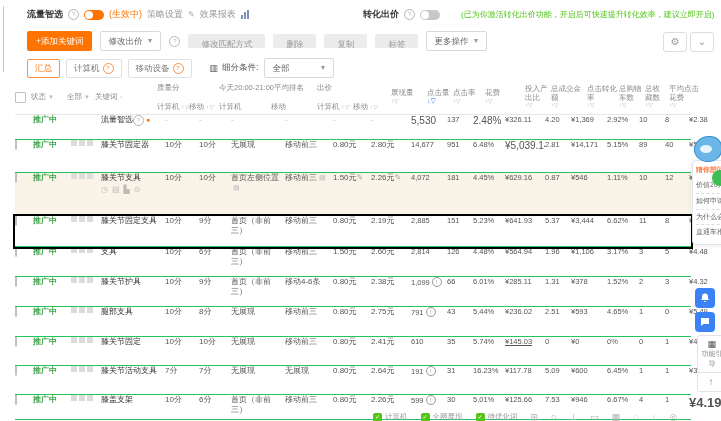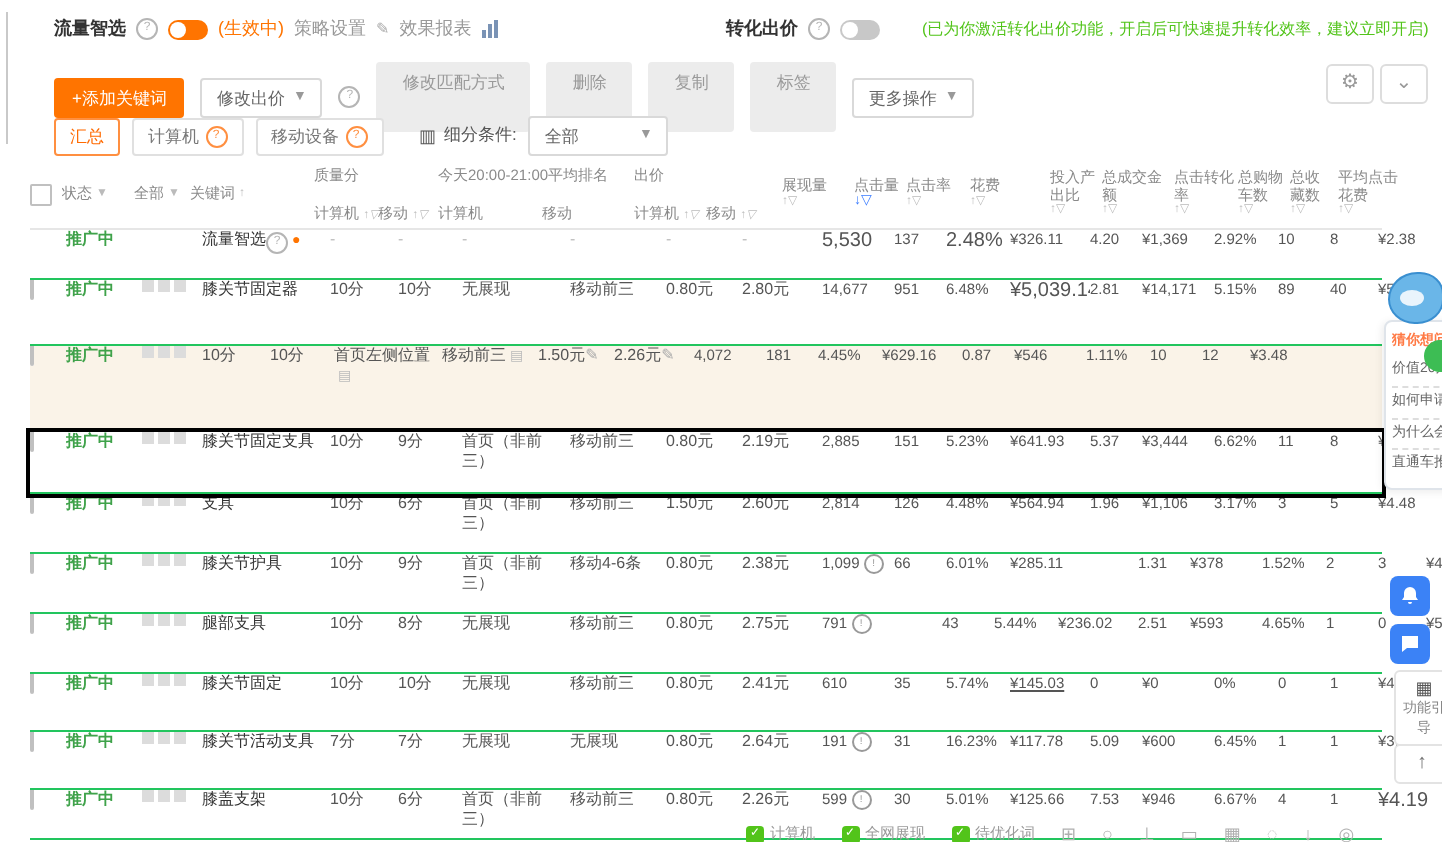--- a/index.html
+++ b/index.html
@@ -26,21 +26,21 @@
   .convbar{position:absolute;left:363px;top:8px;display:flex;align-items:center;gap:5px;font-size:9px;}
   .green-t{color:#52c41a;font-size:8px;margin-left:16px;}
 
   
   .toolbar{position:absolute;left:27px;top:31px;display:flex;align-items:center;gap:8px;}
   .btn-primary{background:#ff7400;color:#fff;font-size:8.5px;height:20px;line-height:20px;
                padding:0 9px;border-radius:2px;cursor:pointer;}
   .selbox{border:1px solid #d9d9d9;background:#fff;border-radius:2px;height:18px;line-height:18px;
           padding:0 7px;font-size:8.5px;color:#666;display:inline-flex;align-items:center;gap:4px;}
   .chev{color:#999;font-size:7px;}
-  .btn-gray{background:#ececec;color:#9a9a9a;font-size:8.5px;height:35px;line-height:20px;
+  .btn-gray{background:#ececec;color:#9a9a9a;font-size:8.5px;height:14px;line-height:20px;
             padding:0 13px;border-radius:2px;}
   .corner-btn{position:absolute;top:32px;width:22px;height:18px;border:1px solid #ddd;border-radius:3px;
               background:#fff;color:#999;font-size:10px;text-align:center;line-height:17px;}
 
   
   .tabsrow{position:absolute;left:27px;top:58px;display:flex;align-items:center;gap:6px;font-size:8.5px;}
   .tab{border:1px solid #e0e0e0;background:#fff;border-radius:2px;height:17px;line-height:16px;
        padding:0 7px;color:#777;display:inline-flex;align-items:center;gap:3px;}
   .tab.active{border-color:#ff8f40;color:#ff6a00;}
   .filter-label{margin-left:12px;color:#555;display:inline-flex;align-items:center;gap:4px;}
@@ -300,20 +300,26 @@
         <div class="row hl" style="height: 42px;">
           <div class="cell" style="flex: 0 0 16px;"><span class="ckbx"></span></div>
           <div class="cell" style="flex: 0 0 36px;"><span class="status-t">推广中</span></div>
           <div class="cell" style="flex: 0 0 28px;">
             <span class="dots3">
               <i></i>
               <i></i>
               <i></i>
             </span>
           </div>
+          <div class="cell" style="flex: 0 0 62px;"><span class="kw">膝关节支具</span><div class="toolsrow">
+              <span>◷</span>
+              <span>▤</span>
+              <span>▙</span>
+              <span>⊖</span>
+            </div></div>
           <div class="cell" style="flex: 0 0 32px;"><span>10分</span></div>
           <div class="cell" style="flex: 0 0 30px;"><span>10分</span></div>
           <div class="cell" style="flex: 0 0 52px;"><span>首页左侧位置</span><span class="mini-ic">▤</span></div>
           <div class="cell" style="flex: 0 0 46px;"><span>移动前三</span><span class="mini-ic">▤</span></div>
           <div class="cell" style="flex: 0 0 36px;"><span>1.50元</span><span class="pencil">✎</span></div>
           <div class="cell" style="flex: 0 0 38px;"><span>2.26元</span><span class="pencil">✎</span></div>
           <div class="cell" style="flex: 0 0 34px; font-size: 7.5px;"><span>4,072</span></div>
           <div class="cell" style="flex: 0 0 24px; font-size: 7.5px;"><span>181</span></div>
           <div class="cell" style="flex: 0 0 30px; font-size: 7.5px;"><span>4.45%</span></div>
           <div class="cell" style="flex: 0 0 38px; font-size: 7.5px;"><span>¥629.16</span></div>
@@ -394,21 +400,21 @@
           <div class="cell" style="flex: 0 0 32px;"><span>10分</span></div>
           <div class="cell" style="flex: 0 0 30px;"><span>9分</span></div>
           <div class="cell" style="flex: 0 0 52px;"><span>首页（非前三）</span></div>
           <div class="cell" style="flex: 0 0 46px;"><span>移动4-6条</span></div>
           <div class="cell" style="flex: 0 0 36px;"><span>0.80元</span></div>
           <div class="cell" style="flex: 0 0 38px;"><span>2.38元</span></div>
           <div class="cell" style="flex: 0 0 34px; font-size: 7.5px;"><span>1,099</span><span class="imp-ic">!</span></div>
           <div class="cell" style="flex: 0 0 24px; font-size: 7.5px;"><span>66</span></div>
           <div class="cell" style="flex: 0 0 30px; font-size: 7.5px;"><span>6.01%</span></div>
           <div class="cell" style="flex: 0 0 38px; font-size: 7.5px;"><span>¥285.11</span></div>
-          <div class="cell" style="flex: 0 0 24px; font-size: 7.5px; margin-left: 24px;"><span>1.31</span></div>
+          <div class="cell" style="flex: 0 0 24px; font-size: 7.5px;"><span>1.31</span></div>
           <div class="cell" style="flex: 0 0 34px; font-size: 7.5px;"><span>¥378</span></div>
           <div class="cell" style="flex: 0 0 30px; font-size: 7.5px;"><span>1.52%</span></div>
           <div class="cell" style="flex: 0 0 24px; font-size: 7.5px;"><span>2</span></div>
           <div class="cell" style="flex: 0 0 22px; font-size: 7.5px;"><span>3</span></div>
           <div class="cell" style="flex: 0 0 30px; font-size: 7.5px;"><span>¥4.32</span></div>
         </div>
         <div class="row" style="height: 29px;">
           <div class="cell" style="flex: 0 0 16px;"><span class="ckbx"></span></div>
           <div class="cell" style="flex: 0 0 36px;"><span class="status-t">推广中</span></div>
           <div class="cell" style="flex: 0 0 28px;">
@@ -419,21 +425,21 @@
             </span>
           </div>
           <div class="cell" style="flex: 0 0 62px;"><span class="kw">腿部支具</span></div>
           <div class="cell" style="flex: 0 0 32px;"><span>10分</span></div>
           <div class="cell" style="flex: 0 0 30px;"><span>8分</span></div>
           <div class="cell" style="flex: 0 0 52px;"><span>无展现</span></div>
           <div class="cell" style="flex: 0 0 46px;"><span>移动前三</span></div>
           <div class="cell" style="flex: 0 0 36px;"><span>0.80元</span></div>
           <div class="cell" style="flex: 0 0 38px;"><span>2.75元</span></div>
           <div class="cell" style="flex: 0 0 34px; font-size: 7.5px;"><span>791</span><span class="imp-ic">!</span></div>
-          <div class="cell" style="flex: 0 0 24px; font-size: 7.5px; margin-left: 24px;"><span>43</span></div>
+          <div class="cell" style="flex: 0 0 24px; font-size: 7.5px;"><span>43</span></div>
           <div class="cell" style="flex: 0 0 30px; font-size: 7.5px;"><span>5.44%</span></div>
           <div class="cell" style="flex: 0 0 38px; font-size: 7.5px;"><span>¥236.02</span></div>
           <div class="cell" style="flex: 0 0 24px; font-size: 7.5px;"><span>2.51</span></div>
           <div class="cell" style="flex: 0 0 34px; font-size: 7.5px;"><span>¥593</span></div>
           <div class="cell" style="flex: 0 0 30px; font-size: 7.5px;"><span>4.65%</span></div>
           <div class="cell" style="flex: 0 0 24px; font-size: 7.5px;"><span>1</span></div>
           <div class="cell" style="flex: 0 0 22px; font-size: 7.5px;"><span>0</span></div>
           <div class="cell" style="flex: 0 0 30px; font-size: 7.5px;"><span>¥5.49</span></div>
         </div>
         <div class="row" style="height: 28px;">
@@ -511,21 +517,21 @@
           <div class="cell" style="flex: 0 0 38px;"><span>2.26元</span></div>
           <div class="cell" style="flex: 0 0 34px; font-size: 7.5px;"><span>599</span><span class="imp-ic">!</span></div>
           <div class="cell" style="flex: 0 0 24px; font-size: 7.5px;"><span>30</span></div>
           <div class="cell" style="flex: 0 0 30px; font-size: 7.5px;"><span>5.01%</span></div>
           <div class="cell" style="flex: 0 0 38px; font-size: 7.5px;"><span>¥125.66</span></div>
           <div class="cell" style="flex: 0 0 24px; font-size: 7.5px;"><span>7.53</span></div>
           <div class="cell" style="flex: 0 0 34px; font-size: 7.5px;"><span>¥946</span></div>
           <div class="cell" style="flex: 0 0 30px; font-size: 7.5px;"><span>6.67%</span></div>
           <div class="cell" style="flex: 0 0 24px; font-size: 7.5px;"><span>4</span></div>
           <div class="cell" style="flex: 0 0 22px; font-size: 7.5px;"><span>1</span></div>
-          <div class="cell" style="flex: 0 0 30px; font-size: 10px;"><span>¥4.19</span></div>
+          <div class="cell" style="flex: 0 0 30px; font-size: 13px; font-weight: bold;"><span>¥4.19</span></div>
         </div>
       </div>
   </div>
 
   <div class="mascot"></div>
   <div class="green-dot"></div>
   <div class="faqpanel">
     <div class="fhead">猜你想问</div>
     <div id="faqs">
         <div class="faq-item">价值20万</div>

